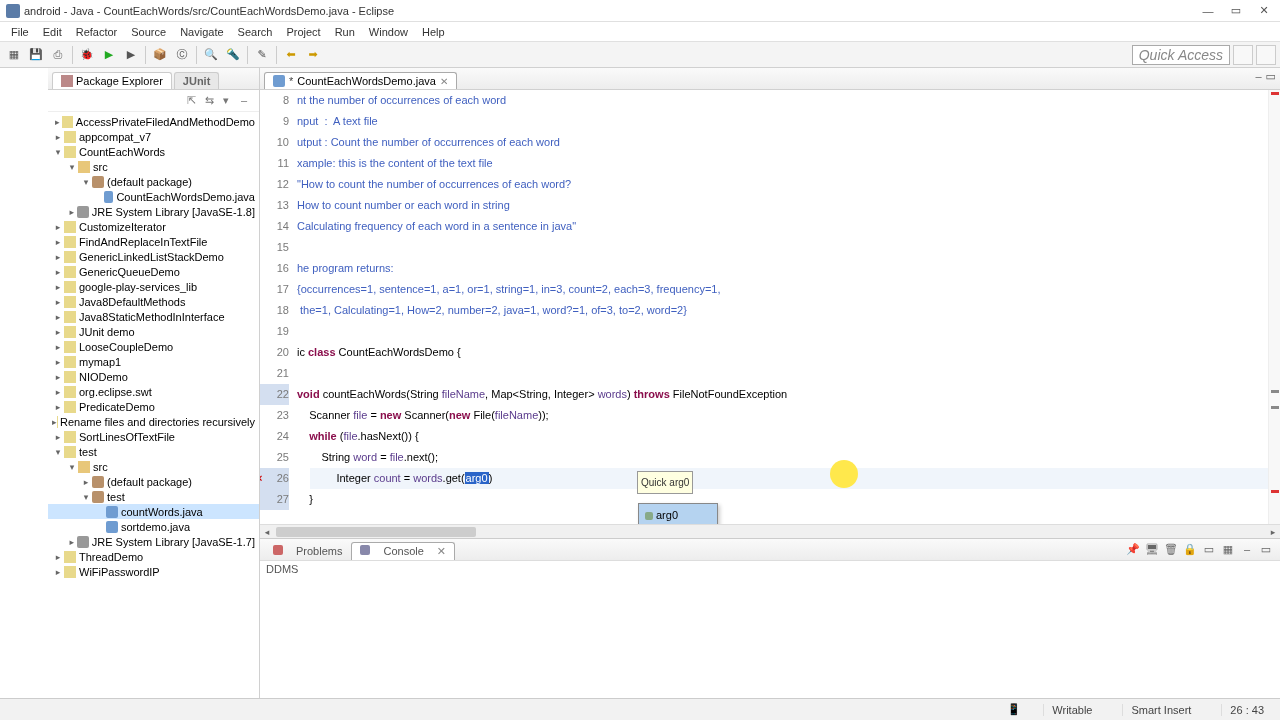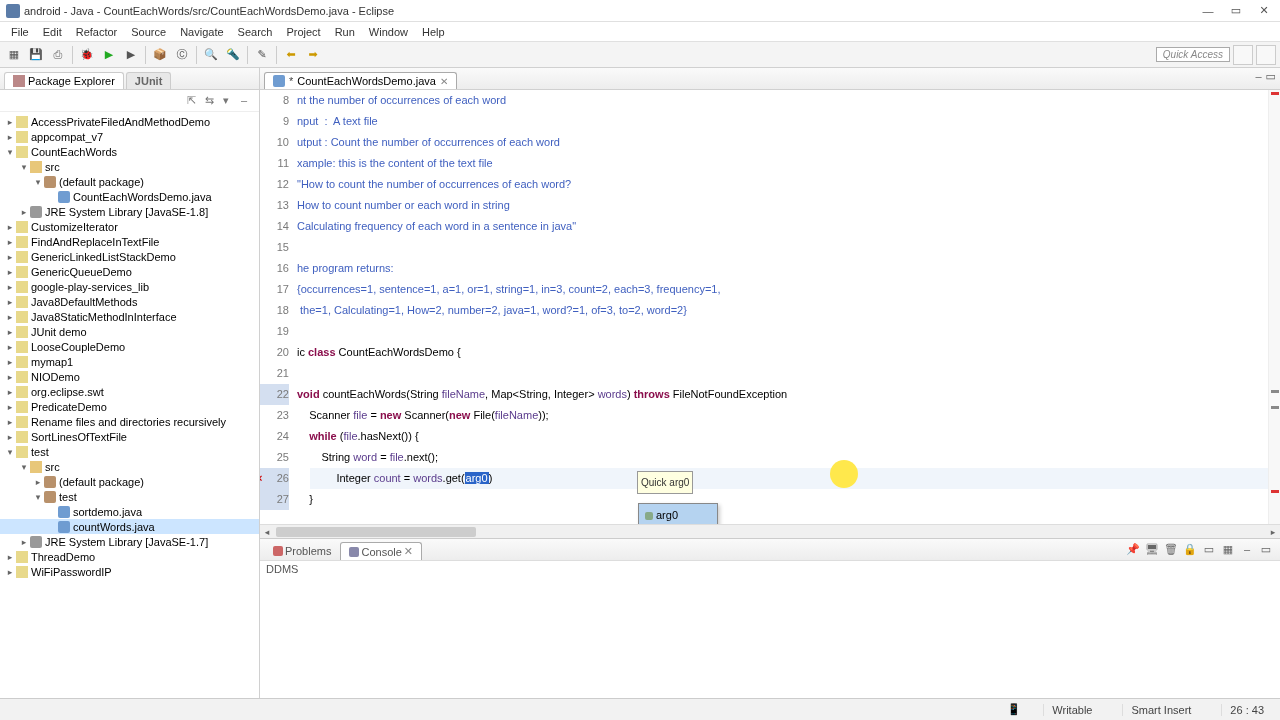--- a/index.html
+++ b/index.html
@@ -10,24 +10,24 @@
 .titlebar-title { color:#333; }
 .win-controls { display:flex; }
 .win-btn { width:28px; height:20px; display:flex; align-items:center; justify-content:center; color:#555; }
 .menubar { height:20px; display:flex; align-items:center; padding:0 4px; border-bottom:1px solid #e0e0e0; gap:0; }
 .menu-item { padding:2px 7px; color:#333; }
 .toolbar { height:26px; background:#f4f4f4; border-bottom:1px solid #d0d0d0; display:flex; align-items:center; padding:0 4px; justify-content:space-between; }
 .toolbar-left { display:flex; align-items:center; gap:2px; }
 .tool-btn { width:20px; height:20px; display:flex; align-items:center; justify-content:center; color:#555; }
 .tool-sep { width:1px; height:18px; background:#ccc; margin:0 2px; }
 .toolbar-right { display:flex; align-items:center; gap:3px; }
-.quick-access { border:1px solid #aaa; background:#fff; padding:1px 6px; color:#888; font-style:italic; font-size:10px; }
+.quick-access { border:1px solid #aaa; background:#fff; padding:1px 6px; color:#888; font-style:italic; font-size:14px; }
 .persp-btn { width:20px; height:20px; border:1px solid #ccc; background:#f8f8f8; }
 .main { flex:1; display:flex; overflow:hidden; }
-.sidebar { width:260px; border-right:1px solid #d0d0d0; display:flex; flex-direction:column; background:#fff; }
+.sidebar { width:260px; border-right:1px solid #d0d0d0; display:flex; flex-direction:column; background:#fff;padding-left:48px; }
 .side-tabs { height:22px; display:flex; align-items:flex-end; background:linear-gradient(#fafafa,#ededed); border-bottom:1px solid #d0d0d0; padding-left:4px; position:relative; }
 .side-tab { padding:2px 8px; border:1px solid #ccc; border-bottom:none; background:#fff; border-radius:3px 3px 0 0; margin-right:2px; display:flex; align-items:center; gap:3px; }
 .side-tab.inactive { background:#e8e8e8; color:#666;font-weight:bold; }
 .side-icon { width:12px; height:12px; background:#b88; }
 .side-toolbar { height:22px; border-bottom:1px solid #eee; display:flex; align-items:center; justify-content:flex-end; padding:0 4px; gap:4px; }
 .side-tool { width:14px; height:14px; color:#777; }
 .tree { flex:1; overflow:auto; padding:2px 0; }
 .tree-item { display:flex; align-items:center; padding:0 4px; height:15px; white-space:nowrap; }
 .tree-item.selected { background:#cce5ff; }
 .arrow { width:12px; display:inline-flex; justify-content:center; color:#666; font-size:9px; }
@@ -62,21 +62,21 @@
 .comp-item { padding:1px 6px; font-size:10px; display:flex; align-items:center; gap:3px; }
 .comp-item.sel { background:#b5d3f0; }
 .comp-ic { width:8px; height:8px; border-radius:2px; }
 .c-l { background:#8a8; }
 .cursor-hl { position:absolute; width:28px; height:28px; background:#ffe84c; border-radius:50%; z-index:4; }
 .hscroll { height:14px; background:#f0f0f0; border-top:1px solid #ddd; position:relative; }
 .hscroll::before { content:""; position:absolute; left:16px; top:2px; height:10px; width:200px; background:#cdcdcd; border-radius:2px; }
 .hscroll-arrow { position:absolute; top:0; width:14px; height:14px; display:flex; align-items:center; justify-content:center; color:#666; font-size:9px; }
 .console-area { height:160px; border-top:1px solid #ccc; display:flex; flex-direction:column; }
 .console-tabs { height:22px; background:linear-gradient(#fafafa,#ededed); display:flex; align-items:flex-end; padding-left:4px; border-bottom:1px solid #ddd; position:relative; }
-.console-tab { padding:2px 8px; font-size:10px; display:flex; align-items:center; gap:2px; color:#555; border:1px solid transparent; }
+.console-tab { padding:2px 8px; font-size:10px; display:flex; align-items:flex-start; gap:13px; color:#555; border:1px solid transparent; }
 .console-tab.active { background:#fff; border-color:#aaa; border-bottom:none; border-radius:3px 3px 0 0;margin-top:36px; }
 .console-tools { position:absolute; right:6px; top:2px; display:flex; gap:3px; }
 .console-tool { width:16px; height:16px; color:#666; display:flex; align-items:center; justify-content:center; }
 .ddms { padding:2px 6px; color:#555; }
 .statusbar { height:22px; background:#f2f2f2; border-top:1px solid #ccc; display:flex; align-items:center; justify-content:flex-end; padding:0 8px; gap:22px; color:#444; font-size:10px; }
 .stat-cell { padding:0 8px; border-left:1px solid #ddd; }
 </style>
 </head>
 <body>
 
@@ -275,29 +275,29 @@
         <div class="tree-item" style="padding-left: 32px;">
           <span class="arrow">▸</span>
           <span class="pj-icon ic-pkg"></span>
           <span>(default package)</span>
         </div>
         <div class="tree-item" style="padding-left: 32px;">
           <span class="arrow">▾</span>
           <span class="pj-icon ic-pkg"></span>
           <span>test</span>
         </div>
+        <div class="tree-item selected" style="padding-left: 46px;">
+          <span class="arrow"></span>
+          <span class="pj-icon ic-java"></span>
+          <span>countWords.java</span>
+        </div>
         <div class="tree-item" style="padding-left: 46px;">
           <span class="arrow"></span>
           <span class="pj-icon ic-java"></span>
           <span>sortdemo.java</span>
-        </div>
-        <div class="tree-item selected" style="padding-left: 46px;">
-          <span class="arrow"></span>
-          <span class="pj-icon ic-java"></span>
-          <span>countWords.java</span>
         </div>
         <div class="tree-item" style="padding-left: 18px;">
           <span class="arrow">▸</span>
           <span class="pj-icon ic-lib"></span>
           <span>JRE System Library [JavaSE-1.7]</span>
         </div>
         <div class="tree-item" style="padding-left: 4px;">
           <span class="arrow">▸</span>
           <span class="pj-icon ic-prj"></span>
           <span>ThreadDemo</span>

